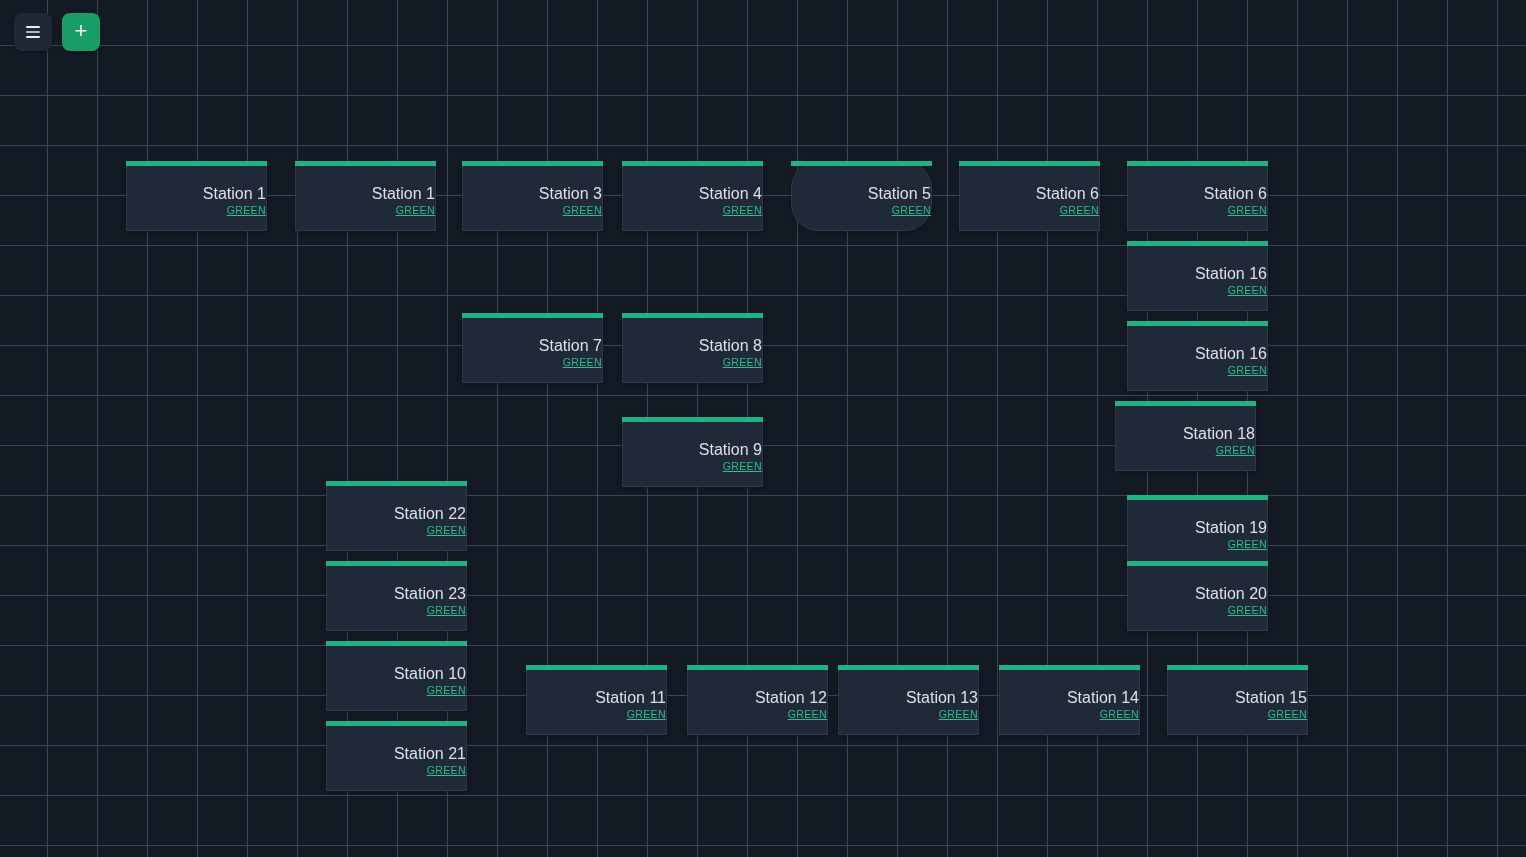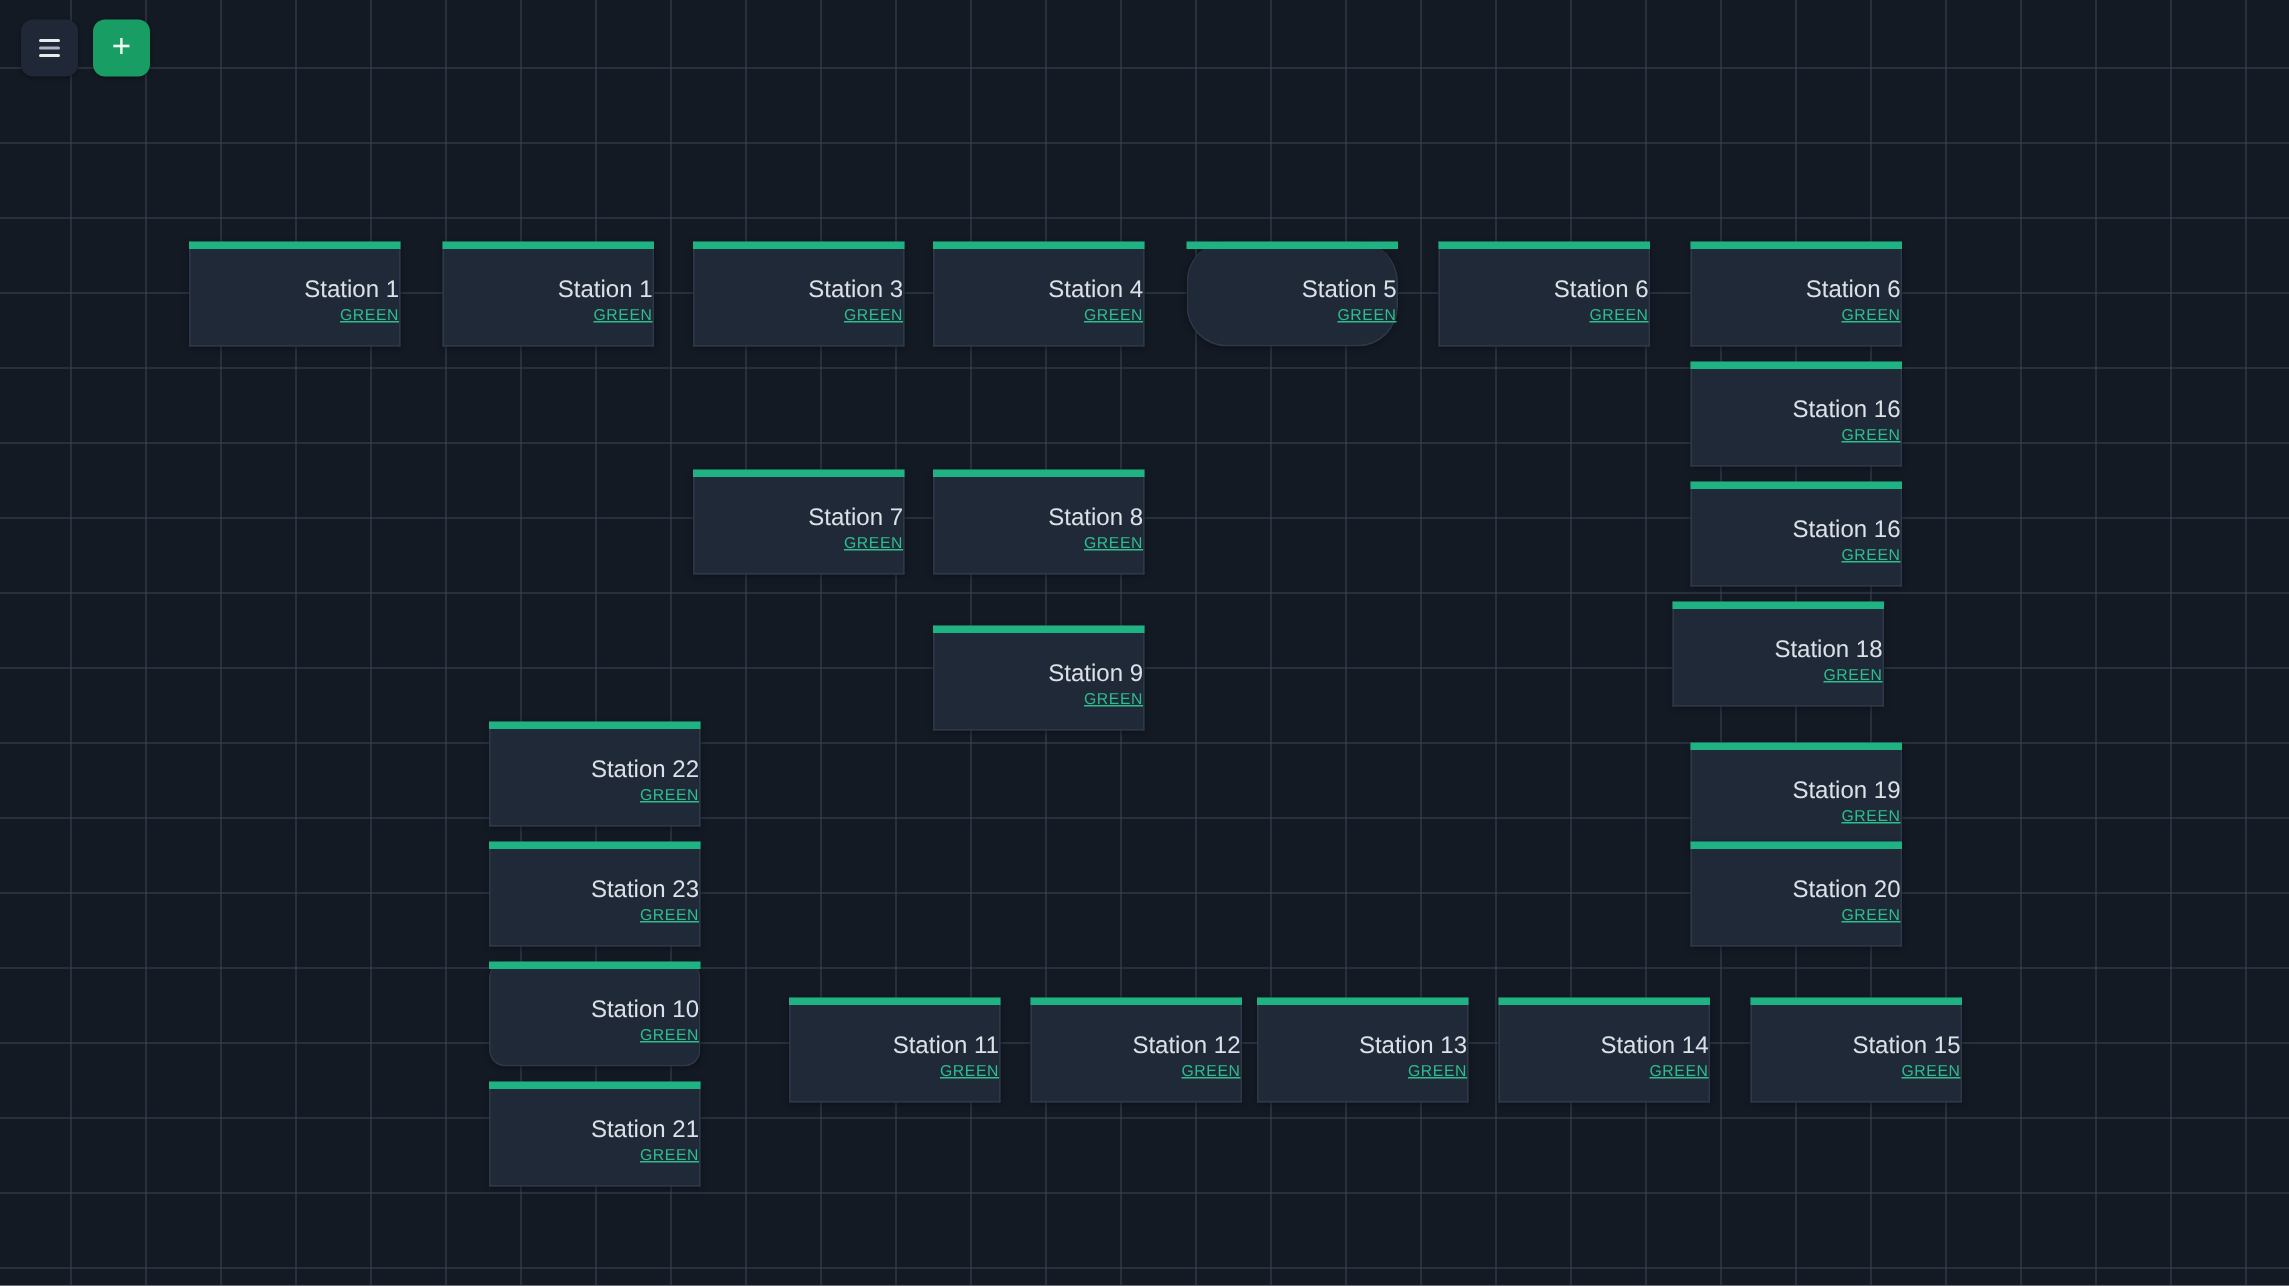--- a/index.html
+++ b/index.html
@@ -242,21 +242,21 @@
       <div class="node-status">GREEN</div>
     </div>
   </div>
     <div class="node" style="left: 1127px; top: 561px; padding-left: 18px;">
     <div class="node-bar"></div>
     <div class="node-body">
       <div class="node-title">Station 20</div>
       <div class="node-status">GREEN</div>
     </div>
   </div>
-    <div class="node" style="left: 326px; top: 641px; border-radius: 11px;">
+    <div class="node" style="left: 326px; top: 641px;">
     <div class="node-bar"></div>
     <div class="node-body">
       <div class="node-title">Station 10</div>
       <div class="node-status">GREEN</div>
     </div>
   </div>
     <div class="node" style="left: 526px; top: 665px;">
     <div class="node-bar"></div>
     <div class="node-body">
       <div class="node-title">Station 11</div>

